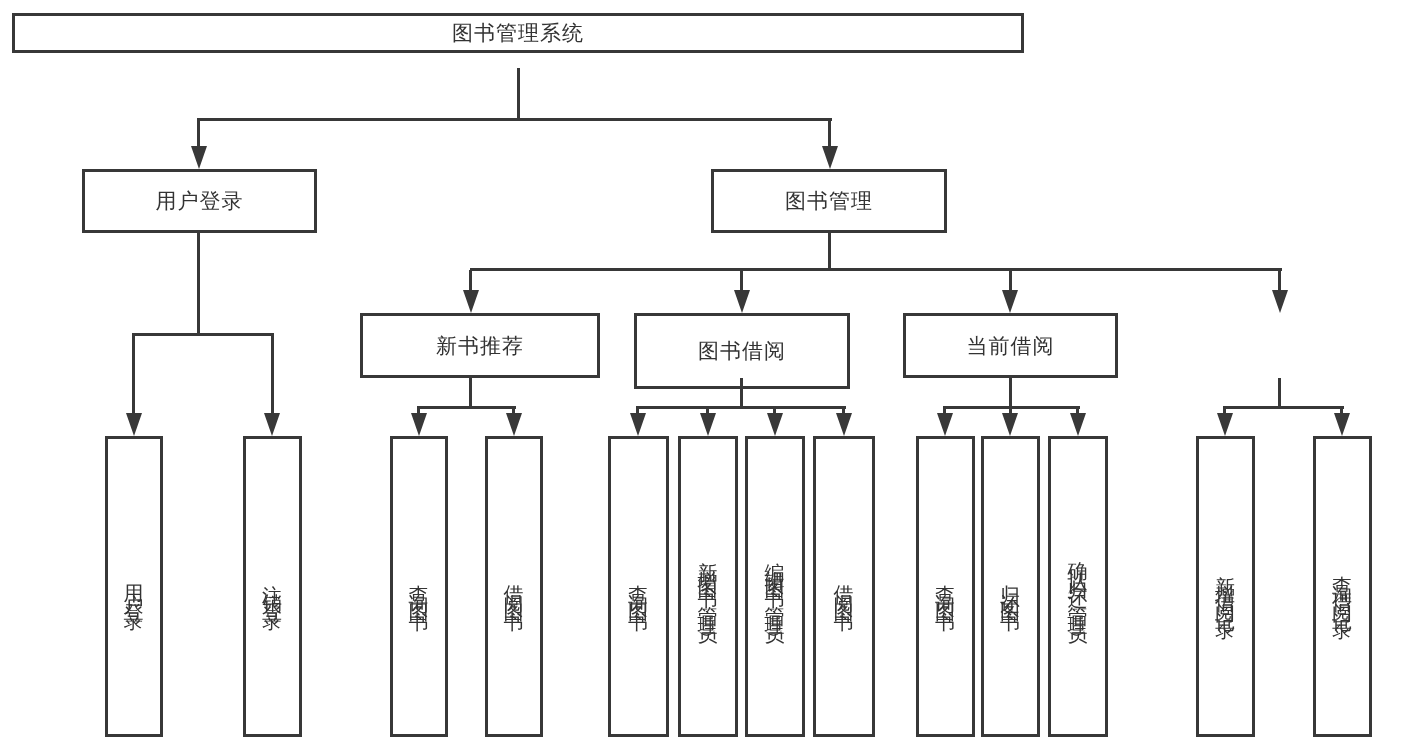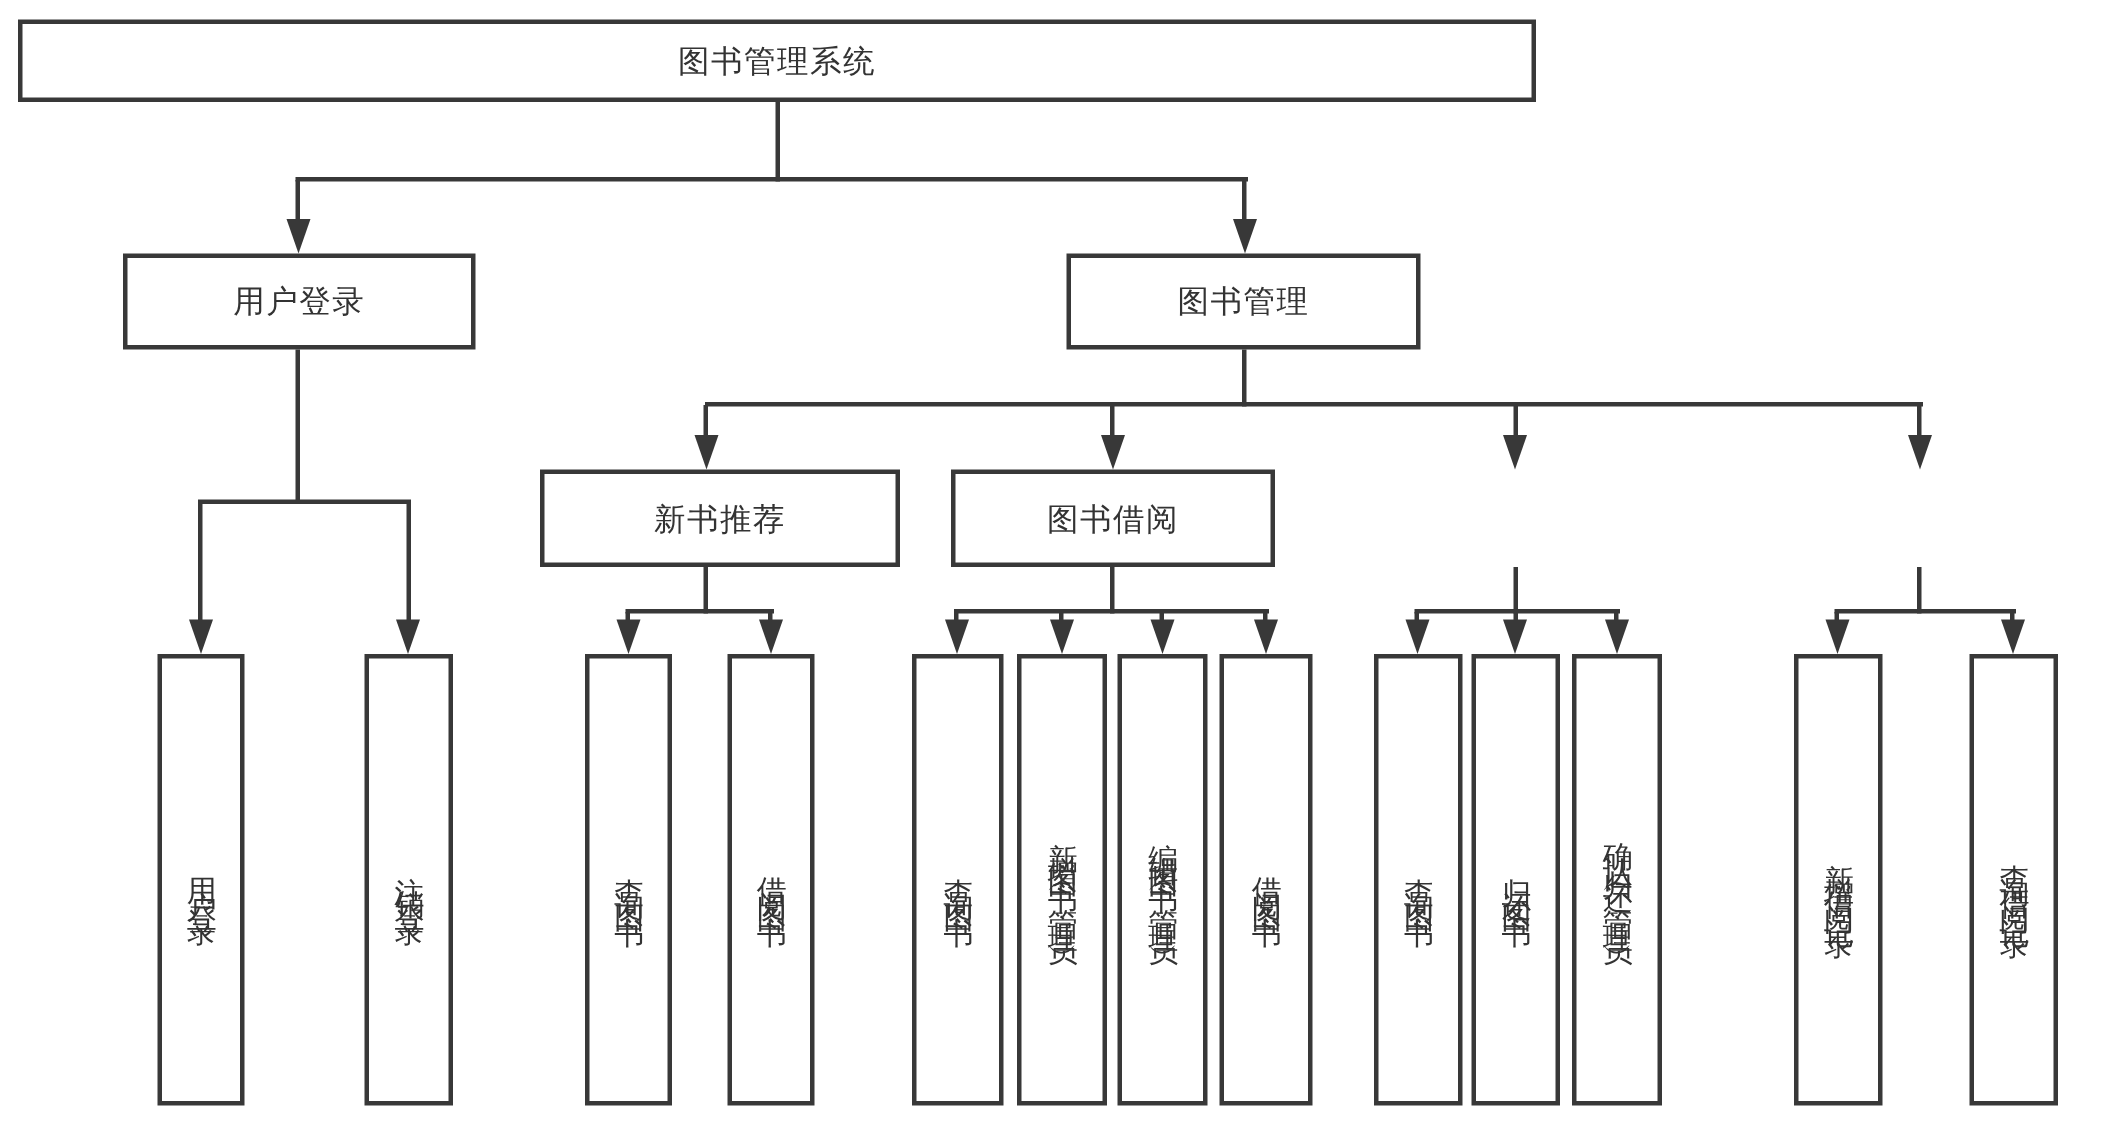--- a/index.html
+++ b/index.html
@@ -25,40 +25,43 @@
   .watermark{
     position:absolute;right:8px;bottom:5px;font-size:19px;color:#a8a8a8;
     letter-spacing:1px;white-space:nowrap;
   }
 </style>
 </head>
 <body>
 
 <div id="canvas">
 
-  <div class="box" style="left:12px;top:13px;width:1012px;height:55px">
+  <div class="box" style="left:12px;top:13px;width:1012px;height:40px">
     <span class="hlabel">图书管理系统</span>
   </div>
 
   <div class="box" style="left:82px;top:169px;width:235px;height:64px">
     <span class="hlabel">用户登录</span>
   </div>
 
   <div class="box" style="left:711px;top:169px;width:236px;height:64px">
     <span class="hlabel">图书管理</span>
   </div>
 
   <div class="box" style="left:360px;top:313px;width:240px;height:65px">
     <span class="hlabel">新书推荐</span>
   </div>
 
-  <div class="box" style="left:634px;top:313px;width:216px;height:65px">
+  <div class="box" style="left:634px;top:313px;width:216px;height:76px">
     <span class="hlabel">图书借阅</span>
   </div>
 
+  <div class="box" style="left:903px;top:313px;width:215px;height:65px">
+    <span class="hlabel">当前借阅</span>
+  </div>
 
 
   <div class="box" style="left:105px;top:436px;width:58px;height:301px">
     <span class="vtext">用户登录</span>
   </div>
   <div class="box" style="left:243px;top:436px;width:59px;height:301px">
     <span class="vtext">注销登录</span>
   </div>
 
   <div class="box" style="left:390px;top:436px;width:58px;height:301px">

